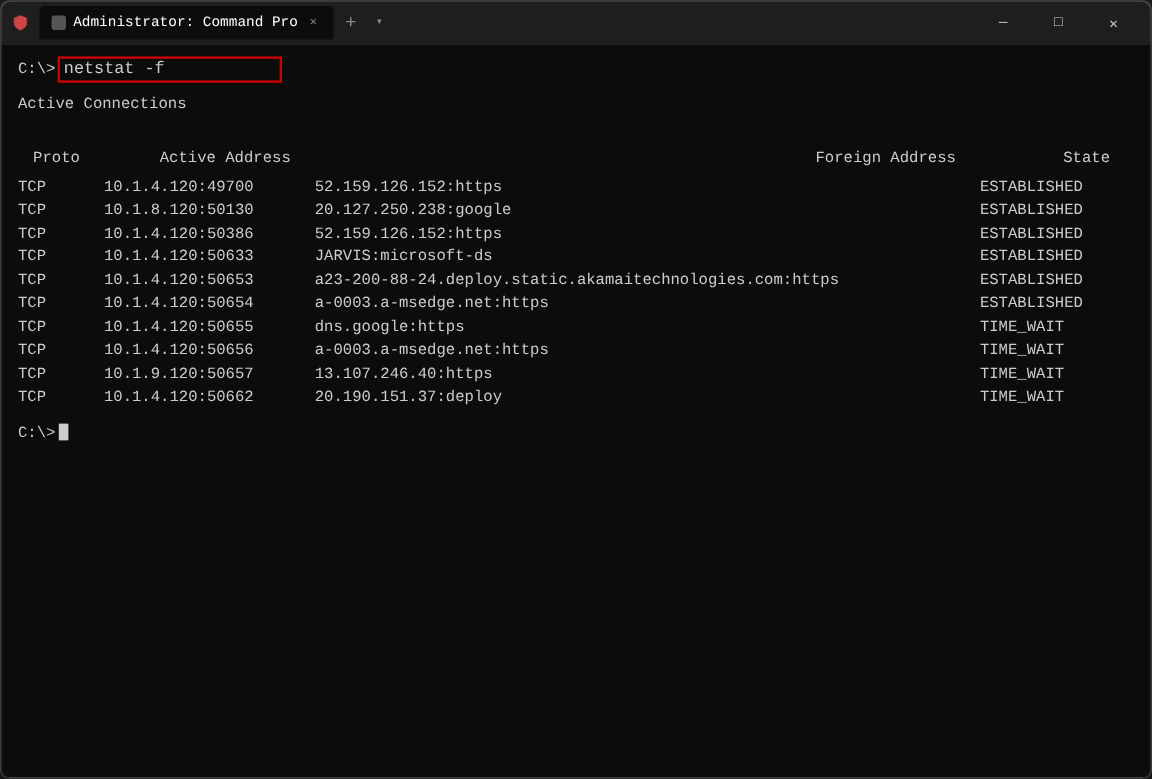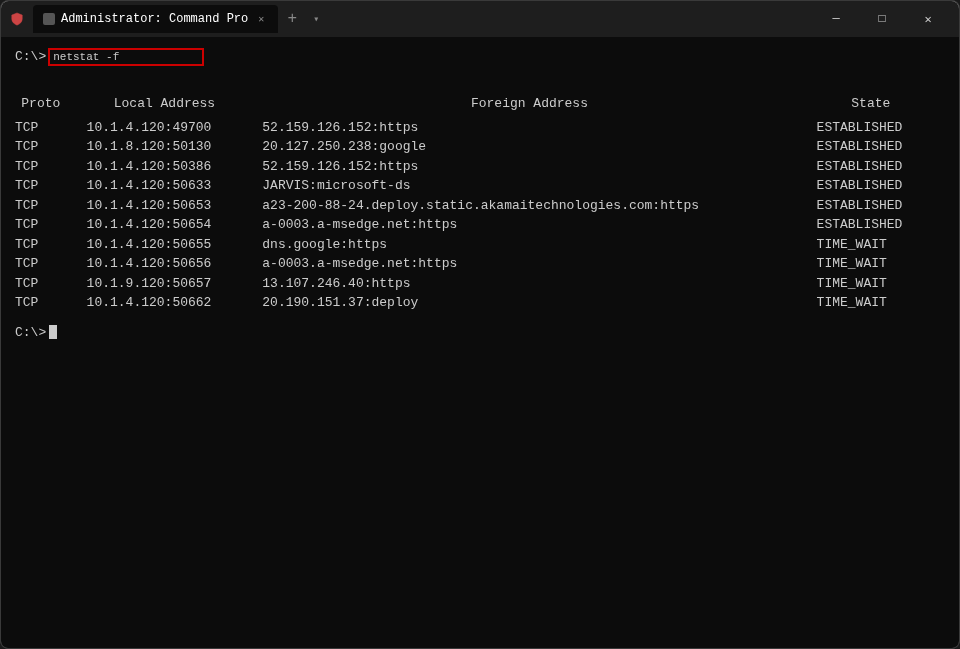--- a/index.html
+++ b/index.html
@@ -145,39 +145,39 @@
     .prompt {
       color: #cccccc;
       margin-right: 2px;
     }
 
     .command-input {
       background: transparent;
       border: 2px solid #cc0000;
       color: #cccccc;
       font-family: 'Consolas', 'Courier New', monospace;
-      font-size: 11px;
+      font-size: 14px;
       padding: 1px 3px;
       outline: none;
     }
 
     .section-header {
       color: #cccccc;
       margin-bottom: 6px;
     }
 
     .connection-table {
       width: 100%;
       border-collapse: collapse;
       margin-bottom: 10px;
     }
 
     .connection-table th {
       color: #cccccc;
-      text-align: center;
+      text-align: right;
       font-weight: normal;
       padding: 0 0 4px 0;
       padding-right: 20px;
     }
 
     .connection-table td {
       color: #cccccc;
       padding: 0;
       padding-right: 20px;
       vertical-align: top;
@@ -251,28 +251,29 @@
 
   <div class="terminal-body">
 
     
     <div class="command-line">
       <span class="prompt">C:\&gt;</span>
       <input class="command-input" type="text" value="netstat -f" readonly="" style="">
     </div>
 
     
+    <div class="section-header">Active Connections</div>
     <br>
 
     
     <table class="connection-table">
       <thead>
         <tr>
           <th>Proto</th>
-          <th>Local Address</th>
+          <th>Active Address</th>
           <th>Foreign Address</th>
           <th>State</th>
         </tr>
       </thead>
       <tbody id="table-body">
       <tr>
             <td>TCP</td>
             <td>10.1.4.120:49700</td>
             <td>52.159.126.152:https</td>
             <td>ESTABLISHED</td>

